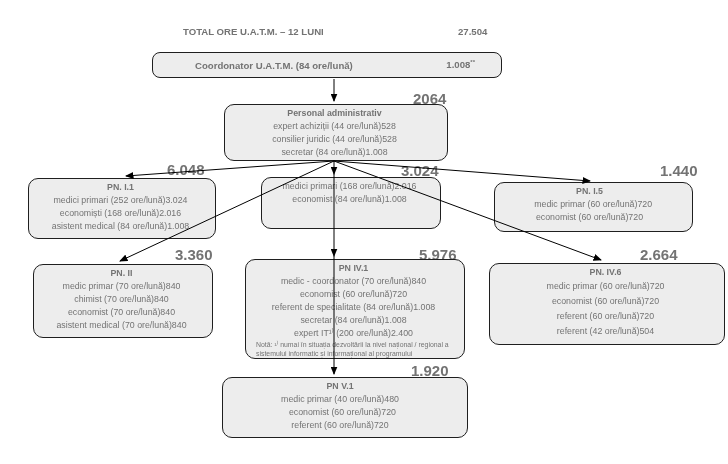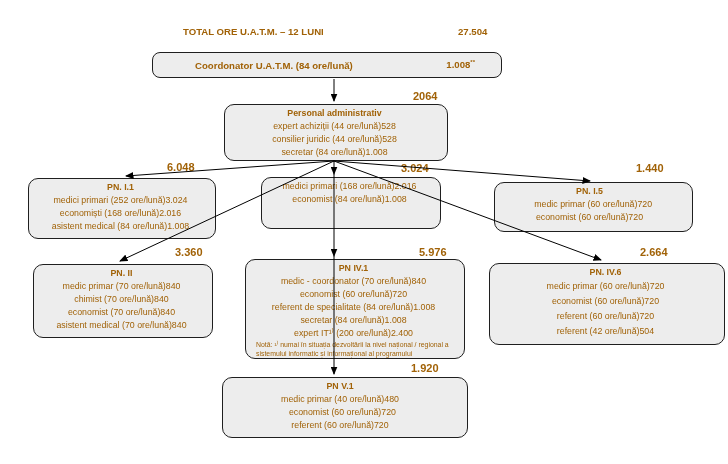--- a/index.html
+++ b/index.html
@@ -1,53 +1,53 @@
 <!DOCTYPE html>
 <html><head>
 <meta charset="utf-8">
 <style>
   html,body{margin:0;padding:0;background:#fff;}
   .canvas{
     position:relative;width:728px;height:464px;background:#ffffff;
-    font-family:"Liberation Sans",sans-serif;color:#a16207;overflow:hidden;
+    font-family:"Liberation Sans",sans-serif;color:#737373;overflow:hidden;
   }
   .hdr{position:absolute;font-weight:bold;font-size:9.6px;white-space:nowrap;}
   .box{
     position:absolute;background:#ededed;border:1.4px solid #1f1f1f;
     border-radius:10px;box-sizing:border-box;padding:2px 13px 2px 10px;
   }
   .coord{
     border-radius:8px;border-width:1.8px;display:flex;align-items:center;
     justify-content:space-between;padding:0 26px 0 42px;font-weight:bold;font-size:9.6px;
   }
   .coord sup{font-size:6px;vertical-align:super;}
   .box-title{font-weight:bold;font-size:8.8px;line-height:13px;text-align:center;white-space:nowrap;}
   .row{display:flex;justify-content:center;font-size:8.8px;line-height:13px;white-space:nowrap;}
   .lh15 .row{line-height:15px;}
   .note{font-size:6.9px;line-height:8.8px;margin-top:1px;}
-  .total{position:absolute;font-weight:bold;font-size:11px;white-space:nowrap;}
+  .total{position:absolute;font-weight:bold;font-size:15px;white-space:nowrap;}
   svg.arrows{position:absolute;left:0;top:0;width:728px;height:464px;pointer-events:none;}
 </style>
 </head>
 <body>
 
 <div class="canvas">
 
   <div class="hdr" style="left:183px;top:26px;">TOTAL ORE U.A.T.M. – 12 LUNI</div>
   <div class="hdr" style="left:458px;top:26px;">27.504</div>
 
   <div class="box coord" style="left:152px;top:52px;width:350px;height:26px;">
     <span>Coordonator U.A.T.M. (84 ore/lună)</span>
     <span><span>1.008</span><sup>**</sup></span>
   </div>
 
   <div class="total" style="left:413px;top:90px;">2064</div>
   <div class="total" style="left:167px;top:161px;">6.048</div>
   <div class="total" style="left:401px;top:162px;">3.024</div>
-  <div class="total" style="left:636px;top:162px;text-align:center;">1.440</div>
+  <div class="total" style="left:660px;top:162px;text-align:center;">1.440</div>
   <div class="total" style="left:175px;top:246px;">3.360</div>
   <div class="total" style="left:419px;top:246px;">5.976</div>
   <div class="total" style="left:640px;top:246px;">2.664</div>
   <div class="total" style="left:411px;top:362px;">1.920</div>
 
   <div class="box" style="left:224px;top:104px;width:224px;height:57px;">
     <div class="box-title">Personal administrativ</div>
     <div class="row">
         <span>expert achiziții (44 ore/lună)</span>
         <span>528</span>

